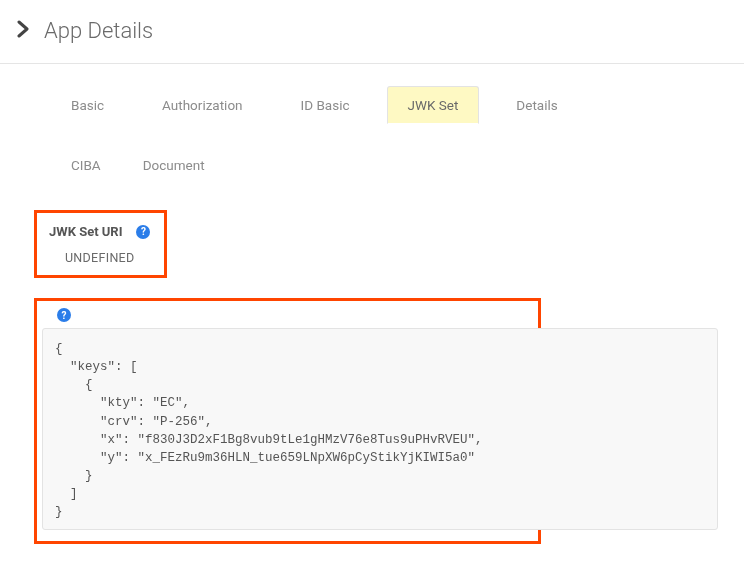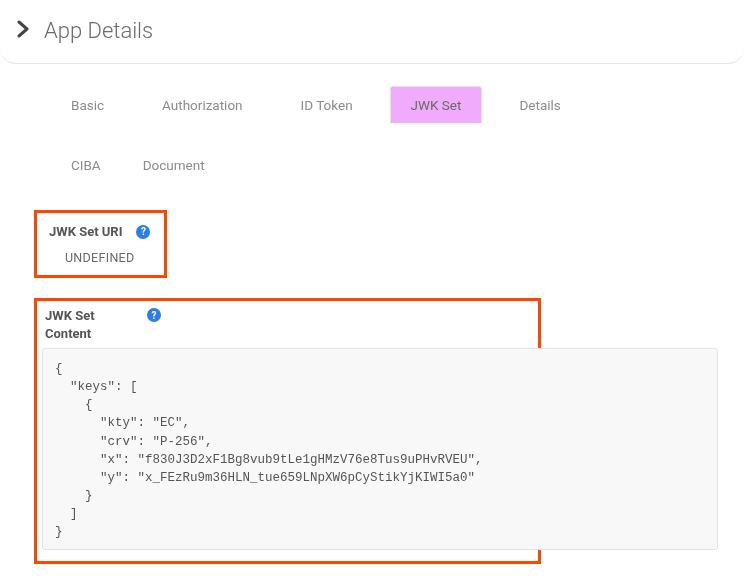--- a/index.html
+++ b/index.html
@@ -13,21 +13,20 @@
       color: #333;
       width: 744px;
       height: 586px;
       overflow: hidden;
     }
     .header {
       display: flex;
       align-items: center;
       padding: 18px 28px 20px 16px;
       border-bottom: 1px solid #e5e5e5;
-      border-radius: 16px;
     }
     .header-chevron {
       font-size: 20px;
       color: #555;
       margin-right: 14px;
       font-weight: bold;
     }
     .header-title {
       font-size: 22px;
       font-weight: 300;
@@ -48,21 +47,21 @@
       color: #8c8c8c;
       cursor: pointer;
       border: 1px solid transparent;
       margin-bottom: 6px;
     }
     .tab.active {
       border: 1px solid #e3e3e3;
       border-bottom-color: #ffffff;
       border-radius: 3px 3px 0 0;
       color: #6a6a6a;
-      background: #f0abfc;
+      background: #fef9c3;
     }
     .tab-row2 {
       width: 100%;
       display: flex;
     }
     .section {
       margin-top: 10px;
     }
     .highlight-box-1 {
       border: 3px solid #ff4500;
@@ -156,21 +155,21 @@
       </svg>
   </span>
   <span class="header-title">App Details</span>
 </div>
 
 <div class="content">
 
   <div class="tabs">
     <div class="tab">Basic</div>
     <div class="tab">Authorization</div>
-    <div class="tab">ID Token</div>
+    <div class="tab">ID Basic</div>
     <div class="tab active">JWK Set</div>
     <div class="tab">Details</div>
     <div class="tab-row2">
       <div class="tab">CIBA</div>
       <div class="tab">Document</div>
     </div>
   </div>
 
   <div class="section">
     <div class="highlight-box-1">
@@ -178,21 +177,20 @@
         <span class="field-label">JWK Set URI</span>
         <span class="help-icon">?</span>
       </div>
       <div class="field-value">UNDEFINED</div>
     </div>
   </div>
 
   <div class="section2">
     <div class="highlight-box-2">
       <div class="label-row">
-        <span class="field-label-2">JWK Set Content</span>
         <span class="help-icon" style="margin-left:12px;margin-top:1px;">?</span>
       </div>
       <div class="code-area-wrapper">
         <div class="code-outer"></div>
         <div class="code-block">{
   "keys": [
     {
       "kty": "EC",
       "crv": "P-256",
       "x": "f830J3D2xF1Bg8vub9tLe1gHMzV76e8Tus9uPHvRVEU",

